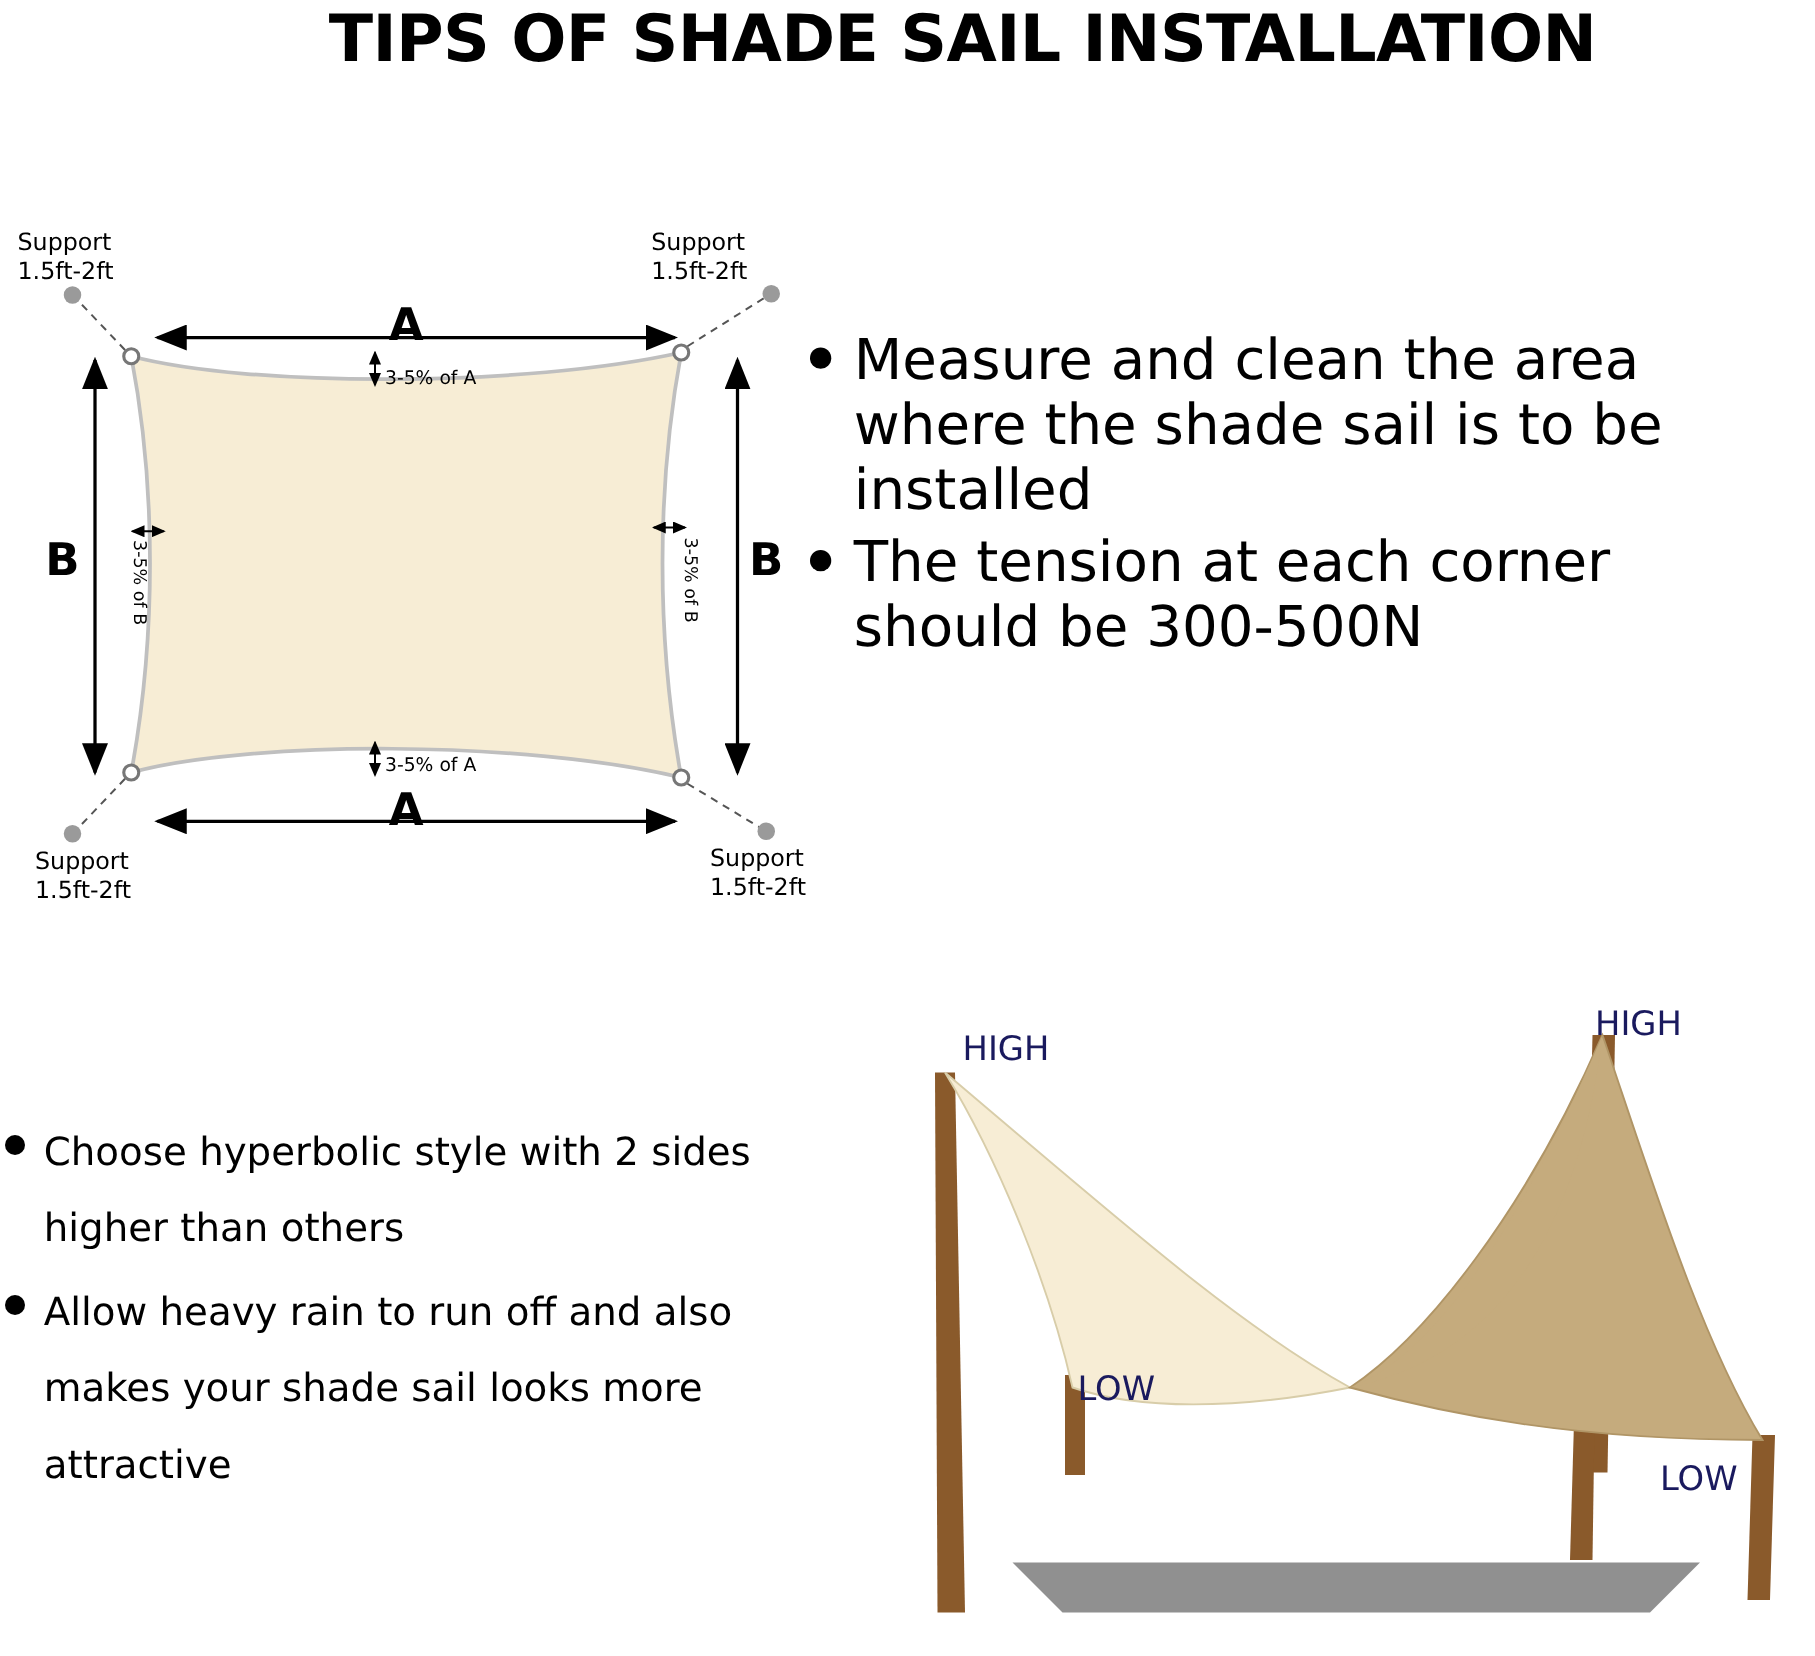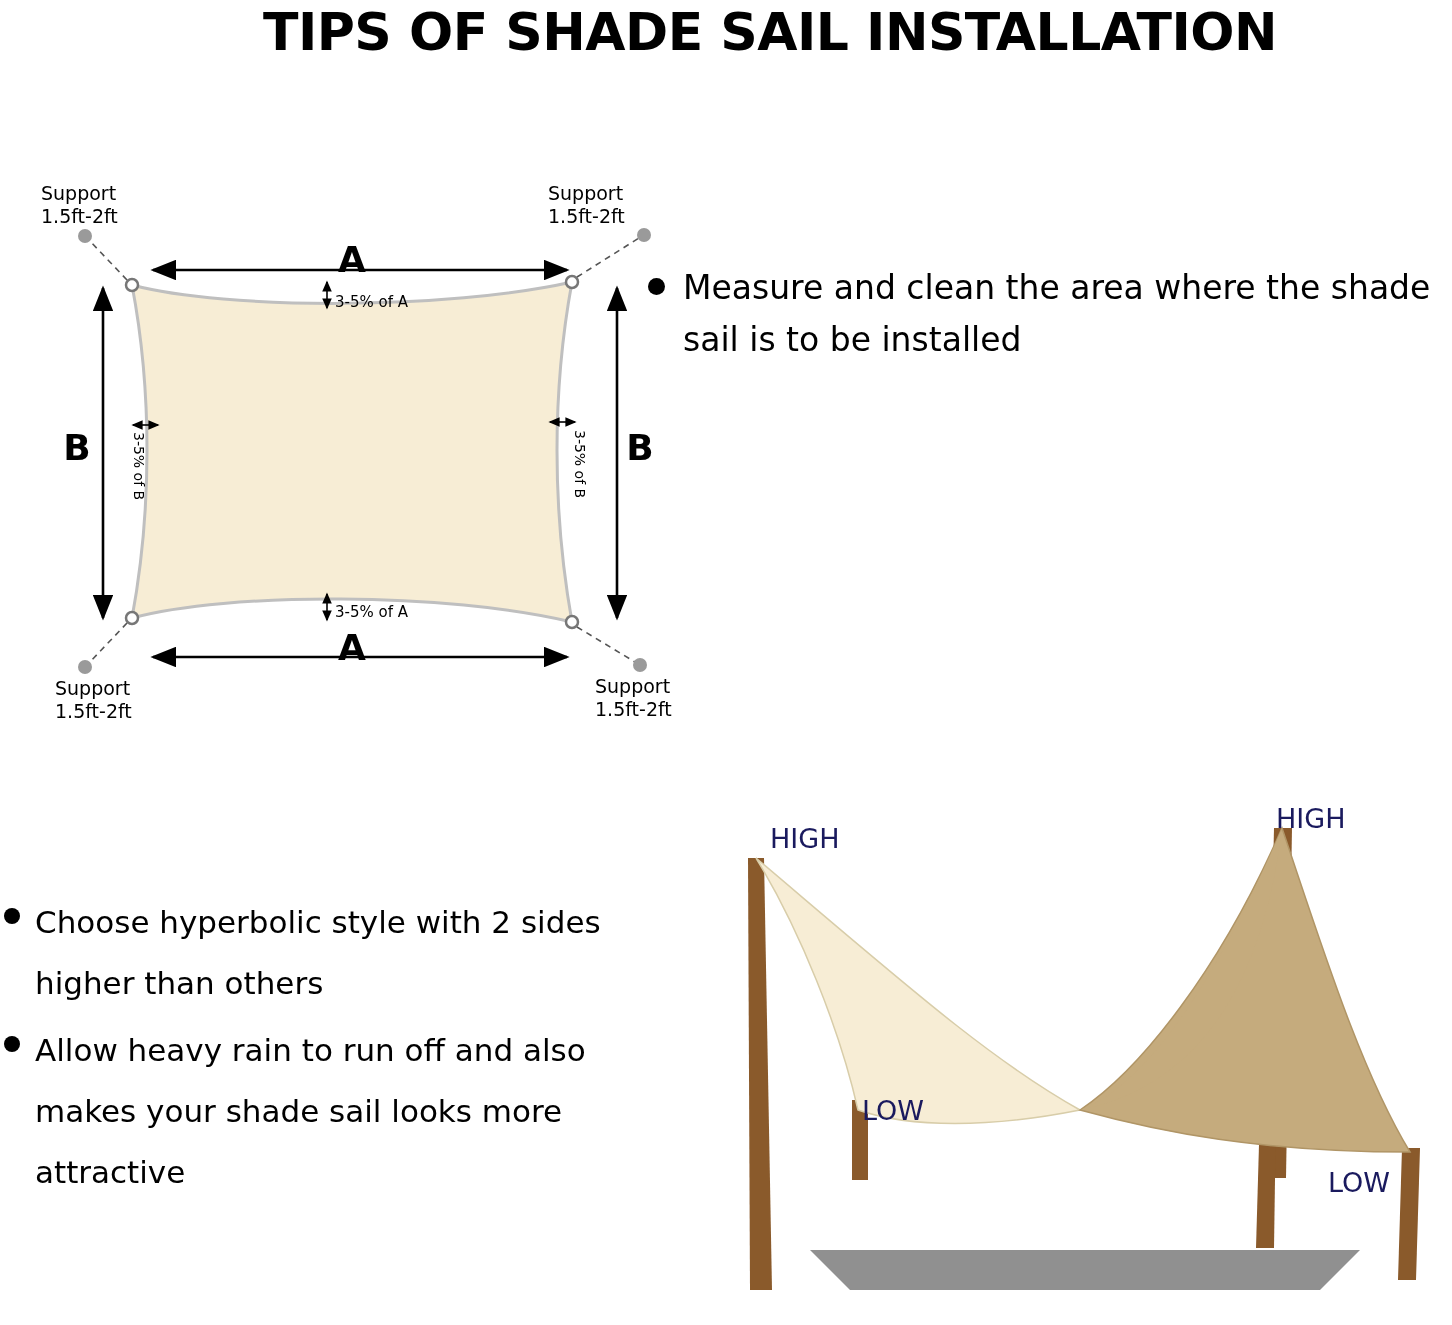--- a/index.html
+++ b/index.html
@@ -32,21 +32,20 @@
     padding-left: 44px;
   }
 
   
   #sail-diagram {
     position: absolute;
     left: 0px;
     top: 160px;
     width: 660px;
     height: 580px;
-    padding-left: 27px;
   }
   #sail-diagram svg { display: block; }
 
   
   #tips-list {
     position: absolute;
     left: 648px;
     top: 262px;
     width: 800px;
   }
@@ -59,21 +58,21 @@
     flex: 0 0 auto;
     width: 17px;
     height: 17px;
     border-radius: 50%;
     background: #000;
     margin-top: 16px;
     margin-right: 18px;
   }
   .bullet-text {
     font-family: "DejaVu Sans", sans-serif;
-    font-size: 33px;
+    font-size: 45px;
     line-height: 52px;
     color: #000;
   }
 
   
   #style-list {
     position: absolute;
     left: 4px;
     top: 892px;
     width: 620px;
@@ -208,20 +207,24 @@
     <line x1="523" y1="262" x2="548" y2="262" stroke="#000" stroke-width="1.6" marker-start="url(#arrTinyS)" marker-end="url(#arrTiny)"></line>
     <text class="dimlbl-small" x="548" y="270" transform="rotate(90 548 270)">3-5% of B</text>
   </svg>
 </div>
 
 <div id="tips-list">
   <div class="bullet-row">
     <span class="bullet-dot"></span>
     <span class="bullet-text">Measure and clean the area where the shade sail is to be installed</span>
   </div>
+  <div class="bullet-row">
+    <span class="bullet-dot"></span>
+    <span class="bullet-text">The tension at each corner should be 300-500N</span>
+  </div>
 </div>
 
 <div id="style-list">
   <div class="bullet-row">
     <span class="bullet-dot"></span>
     <span class="bullet-text">Choose hyperbolic style with 2 sides higher than others</span>
   </div>
   <div class="bullet-row">
     <span class="bullet-dot"></span>
     <span class="bullet-text">Allow heavy rain to run off and also makes your shade sail looks more attractive</span>

